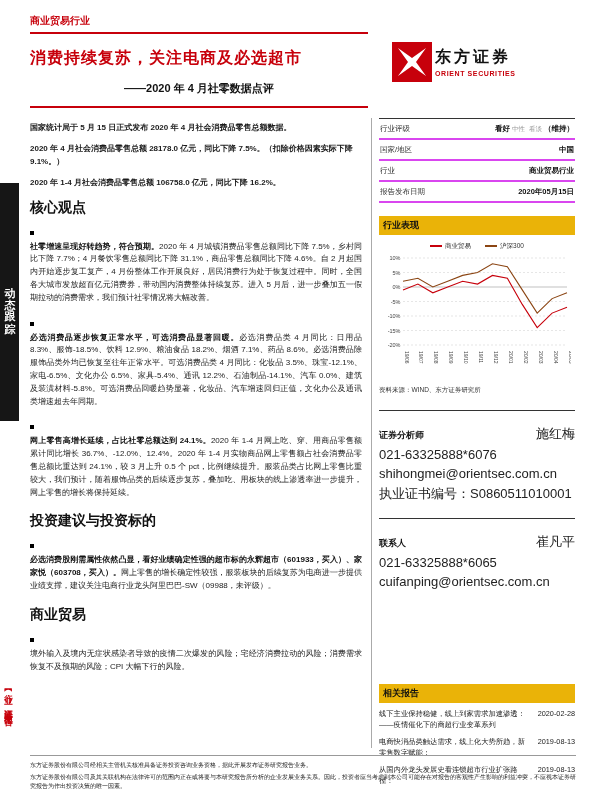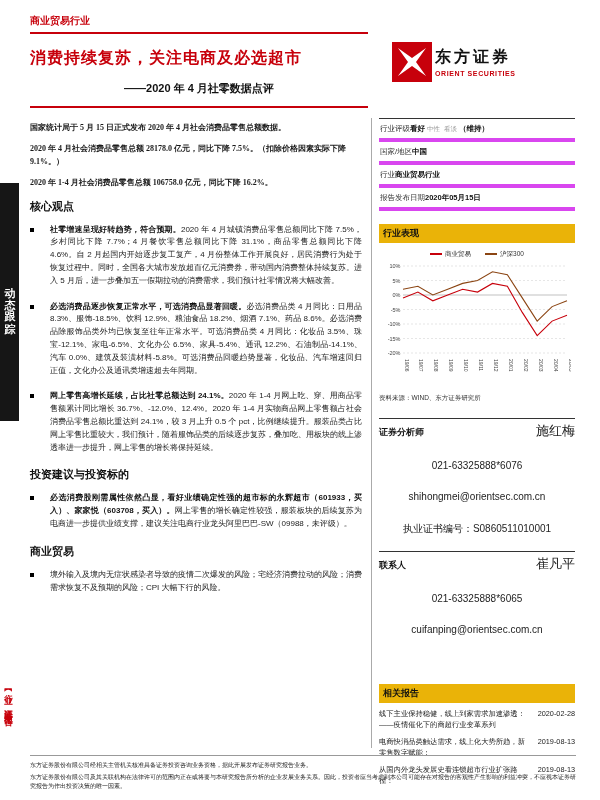--- a/index.html
+++ b/index.html
@@ -27,44 +27,44 @@
   .logo { position:absolute; left:392px; top:42px; display:flex; align-items:center; gap:3px; }
   .logo-mark { width:40px; height:40px; }
   .brand-cn { font-size:16px; font-weight:bold; letter-spacing:3px; color:#111; }
   .brand-en { font-size:7px; color:#c7000b; font-weight:bold; letter-spacing:0.6px; margin-top:2px; }
 
   
   .vline { position:absolute; left:371px; top:118px; height:630px; width:1px; background:#aaa; }
 
   
   .main { position:absolute; left:30px; top:122px; width:332px; }
-  .intro p { font-size:8px; font-weight:bold; margin:0 0 9px; line-height:1.55;font-family:Liberation Serif, serif; }
-  h2.sec { font-size:11px; font-weight:bold; margin:4px 0 10px; color:#111; }
-  .bullet { display:flex; gap:16px; margin-bottom:13px; }
+  .intro p { font-size:8px; font-weight:bold; margin:0 0 9px; line-height:1.55; }
+  h2.sec { font-size:14px; font-weight:bold; margin:4px 0 10px; color:#111; }
+  .bullet { display:flex; gap:6px; margin-bottom:13px;flex-direction:column; }
   .bullet .sq { flex:0 0 4px; width:4px; height:4px; background:#000; margin-top:4px; }
   .bullet .txt { font-size:8px; line-height:1.6; text-align:justify; color:#222; }
   .lead { font-weight:bold; color:#111; }
 
   
   .rcol { position:absolute; left:379px; top:118px; width:196px; height:640px; }
   .info-table { border-top:1.5px solid #333; }
-  .info-row { display:flex; justify-content:flex-start; align-items:baseline;
-    border-bottom:4px solid #d946ef; padding:4.5px 1px; font-size:7.5px; }
+  .info-row { display:flex; justify-content:space-between; align-items:baseline;
+    border-bottom:2px solid #d946ef; padding:4.5px 1px; font-size:7.5px; }
   .info-row .lbl { color:#333; }
   .info-row .val { font-weight:bold; color:#111; }
   .muted { color:#999; font-weight:normal; font-size:6.5px; margin:0 2px; }
   .bar-title { background:#eab308; font-weight:bold; font-size:9px; padding:3px 4px; margin-top:13px; color:#111; }
   .legend { display:flex; gap:14px; justify-content:center; margin:7px 0 2px; font-size:6.5px; color:#333; }
   .legend-swatch { display:inline-block; width:12px; height:2px; margin-right:3px; vertical-align:middle; }
   .source { font-size:6.5px; color:#333; margin-top:5px; }
-  .person { margin-top:15px; border-top:1.5px solid #333; padding-top:3px;text-align:center; }
+  .person { margin-top:15px; border-top:1.5px solid #333; padding-top:14px; }
   .person-head { display:flex; justify-content:space-between; align-items:baseline; }
   .person-head .ttl { font-weight:bold; font-size:9px; color:#111; }
   .person-head .nm { font-size:13px; color:#222; }
-  .person .pline { font-size:10px; margin-top:20px; color:#222; }
+  .person .pline { font-size:13px; margin-top:4px; color:#222; }
   .related { position:absolute; left:0; right:0; top:566px; }
   .rel-item { font-size:7.3px; line-height:1.5; margin-top:6px; color:#222; }
   .rel-date { float:right; margin-left:6px; }
 
   
   .footer { position:absolute; left:30px; right:24px; bottom:6px; border-top:1px solid #999; padding-top:5px; }
   .footer p { margin:0 0 3px; font-size:6px; line-height:1.5; color:#222; text-align:justify; }
 </style>
 </head>
 <body>

